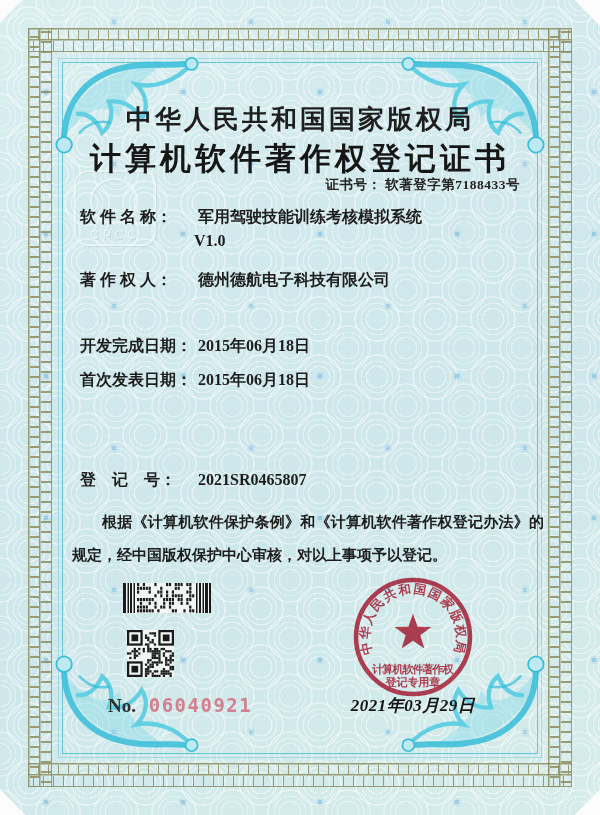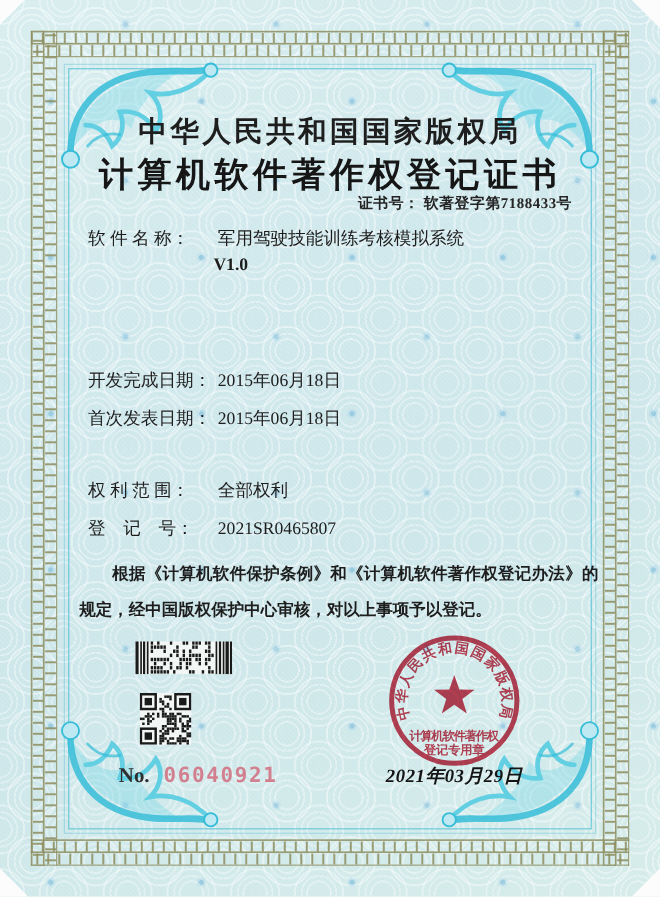--- a/index.html
+++ b/index.html
@@ -97,21 +97,21 @@
   }
   .cert-title{
     position:absolute;left:0;right:0;top:138px;text-align:center;
     font-size:31px;font-weight:900;letter-spacing:4px;color:#161616;
   }
   .cert-no{
     position:absolute;right:80px;top:176px;
     font-size:13.5px;font-weight:700;color:#242424;letter-spacing:.5px;
   }
   
-  .field{position:absolute;left:80px;font-size:16px;font-weight:400;color:#1d1d1d;white-space:nowrap;}
+  .field{position:absolute;left:80px;font-size:16px;font-weight:700;color:#1d1d1d;white-space:nowrap;}
   .field .lbl{display:inline-block;width:112px;}
   .field .val{display:inline-block;margin-left:2px;}
   .val2{position:absolute;left:194px;top:232px;font-size:16px;font-weight:700;color:#1d1d1d;}
   .statement{
     position:absolute;left:72px;top:506px;width:472px;
     font-size:15px;font-weight:600;line-height:33px;color:#1d1d1d;
     text-indent:2em;text-align:justify;
   }
   
   .barcode{position:absolute;left:123px;top:583px;}
@@ -173,44 +173,48 @@
   </svg>
   <svg class="flourish fl-br" viewBox="0 0 170 130">
     <path d="M10,105 C20,50 60,20 130,16 C100,34 84,52 76,78 C60,60 36,66 10,105 Z" fill="rgba(120,215,232,.38)"></path>
     <path d="M12,110 C10,60 40,24 96,18 C124,15 148,20 162,14" stroke="#36bdd8" stroke-width="7" fill="none" stroke-linecap="round" opacity=".85"></path>
     <path d="M160,16 C140,38 116,44 96,40 C108,52 110,68 102,80 C92,64 78,58 64,60 C70,74 66,88 56,96 C50,82 40,74 28,74" stroke="#63cfe3" stroke-width="5" fill="none" stroke-linecap="round"></path>
     <circle cx="160" cy="16" r="7" fill="#bfe9f2" stroke="#36bdd8" stroke-width="2"></circle>
     <circle cx="12" cy="110" r="9" fill="#bfe9f2" stroke="#36bdd8" stroke-width="2"></circle>
     <path d="M30,96 Q44,80 64,84" stroke="#36bdd8" stroke-width="3" fill="none" stroke-linecap="round" opacity=".7"></path>
   </svg>
 
+  <div class="emboss">
+    <div class="ering"></div>
+    <div class="etext">CPCC</div>
+  </div>
 
   <div class="issuer">中华人民共和国国家版权局</div>
   <div class="cert-title">计算机软件著作权登记证书</div>
   <div class="cert-no">
     <span>证书号：</span>
     <span>软著登字第7188433号</span>
   </div>
 
   <div class="field" style="top:207px">
     <span class="lbl">软 件 名 称：</span>
     <span class="val">军用驾驶技能训练考核模拟系统</span>
   </div>
   <div class="val2">V1.0</div>
+  <div class="field" style="top:270px">
+    <span class="lbl">著 作 权 人：</span>
+    <span class="val">德州德航电子科技有限公司</span>
+  </div>
   <div class="field" style="top:336px">
     <span class="lbl">开发完成日期：</span>
     <span class="val">2015年06月18日</span>
   </div>
   <div class="field" style="top:370px">
     <span class="lbl">首次发表日期：</span>
     <span class="val">2015年06月18日</span>
-  </div>
-  <div class="field" style="top:436px">
-    <span class="lbl">权 利 范 围：</span>
-    <span class="val">全部权利</span>
   </div>
   <div class="field" style="top:470px">
     <span class="lbl">登　记　号：</span>
     <span class="val">2021SR0465807</span>
   </div>
 
   <div class="statement">根据《计算机软件保护条例》和《计算机软件著作权登记办法》的规定，经中国版权保护中心审核，对以上事项予以登记。</div>
 
   <svg class="barcode" width="88" height="30" viewBox="0 0 88 30">
       <rect x="0" y="0" width="88" height="30" fill="#f2f6f5"></rect>

